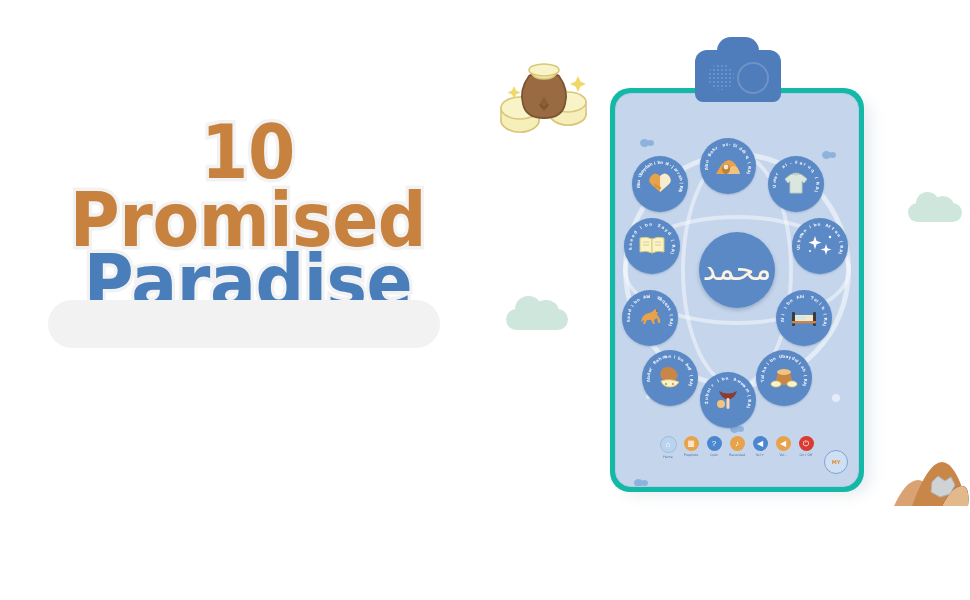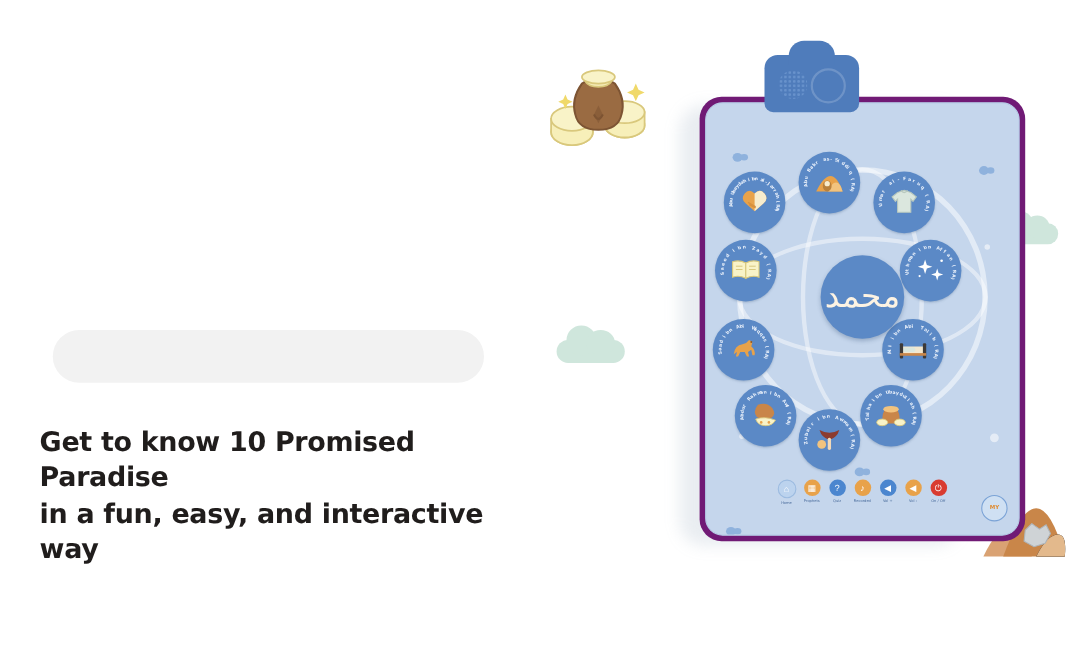--- a/index.html
+++ b/index.html
@@ -86,26 +86,25 @@
 
   
   .device-shadow{
     position:absolute;left:618px;top:96px;
     width:254px;height:400px;border-radius:22px;
     background:rgba(120,140,170,0.16);
     filter:blur(7px);
   }
   .device{
     position:absolute;left:610px;top:88px;
-    width:296px;height:404px;
+    width:254px;height:404px;
     border-radius:20px;
-    background:#701a75;
+    background:#14b8a6;
     padding:5px;
     box-sizing:border-box;
-    margin-left:26px;
   }
   .screen{
     width:100%;height:100%;
     border-radius:16px;
     background:#c5d6ec;
     position:relative;overflow:hidden;
     box-sizing:border-box;
     border:1px solid #b6cbe6;
   }
   
@@ -242,27 +241,27 @@
     border-radius:50%;border:2px solid rgba(255,255,255,0.18);
   }
 </style>
 </head>
 <body>
 
 <div class="stage">
 
   <div class="copy">
 
+    <div class="title-wrap">
+      <div class="title-line title-1">10 Promised</div>
+      <div class="title-line title-2">Paradise</div>
+    </div>
 
     <div class="pill-shadow"></div>
 
-    <div class="lede">
-      <div>Get to know 10 Promised Paradise</div>
-      <div>in a fun, easy, and interactive way</div>
-    </div>
   </div>
 
   <div class="decor coins">
     <svg viewBox="0 0 96 92" width="96" height="92" aria-hidden="true">
       <g>
         <ellipse cx="24" cy="72" rx="19" ry="12" fill="#f2e6a8" stroke="#d9c87c" stroke-width="1.6"></ellipse>
         <path d="M5 60 h38 v12 a19 12 0 0 1 -38 0 z" fill="#f7efb9" stroke="#d9c87c" stroke-width="1.6"></path>
         <ellipse cx="24" cy="60" rx="19" ry="11" fill="#f9f3c8" stroke="#d9c87c" stroke-width="1.6"></ellipse>
         <ellipse cx="72" cy="66" rx="18" ry="11" fill="#f2e6a8" stroke="#d9c87c" stroke-width="1.6"></ellipse>
         <path d="M54 54 h36 v12 a18 11 0 0 1 -36 0 z" fill="#f7efb9" stroke="#d9c87c" stroke-width="1.6"></path>

